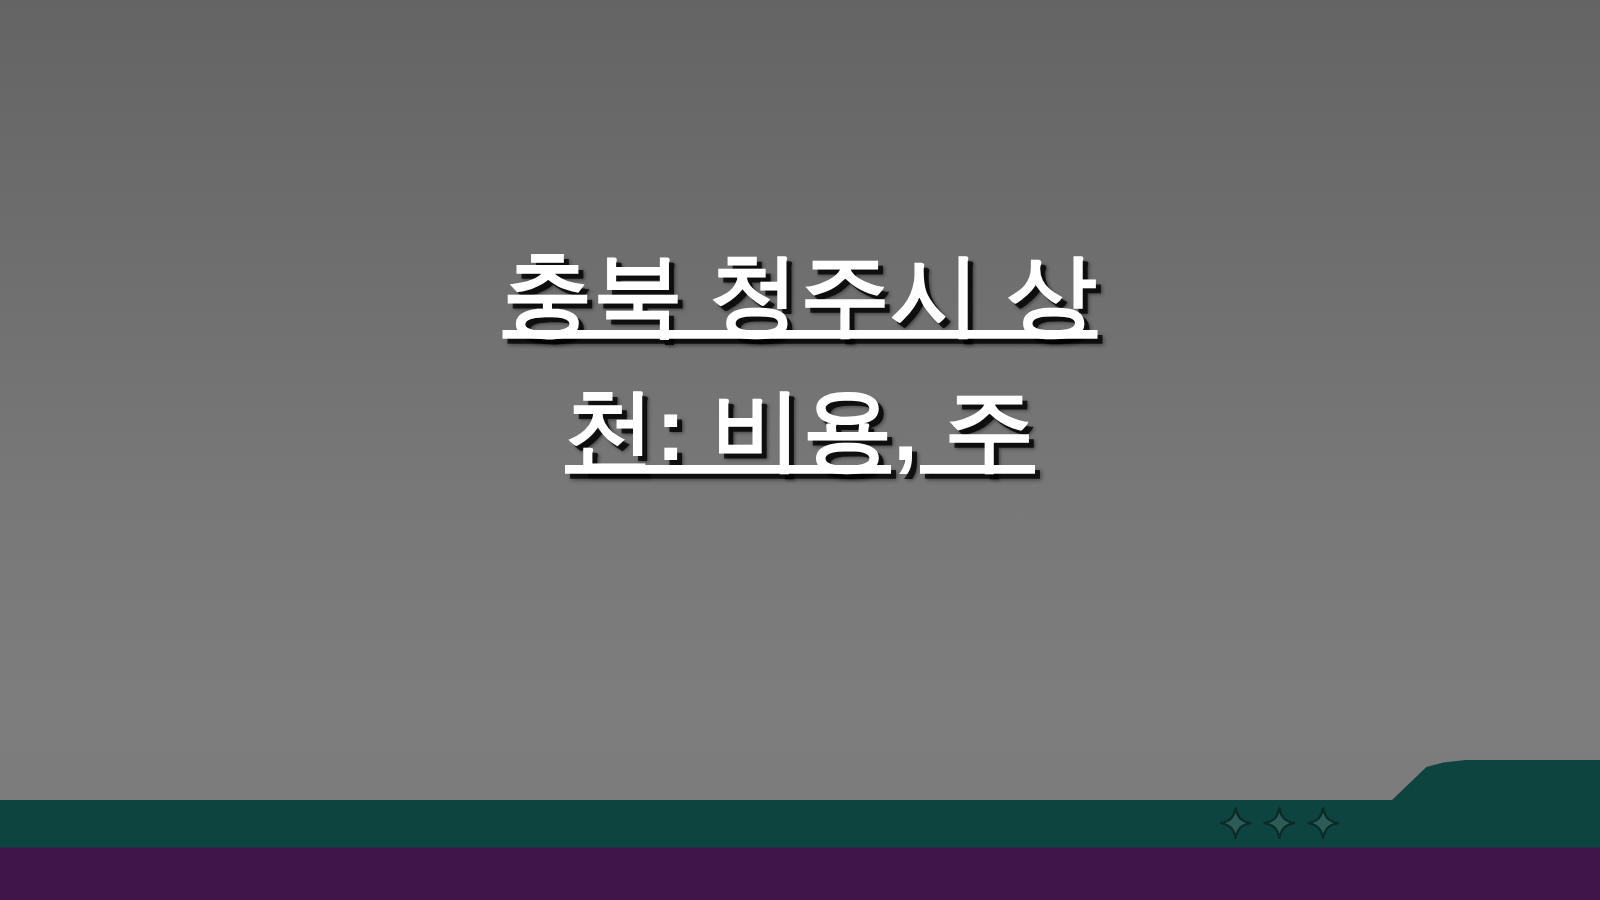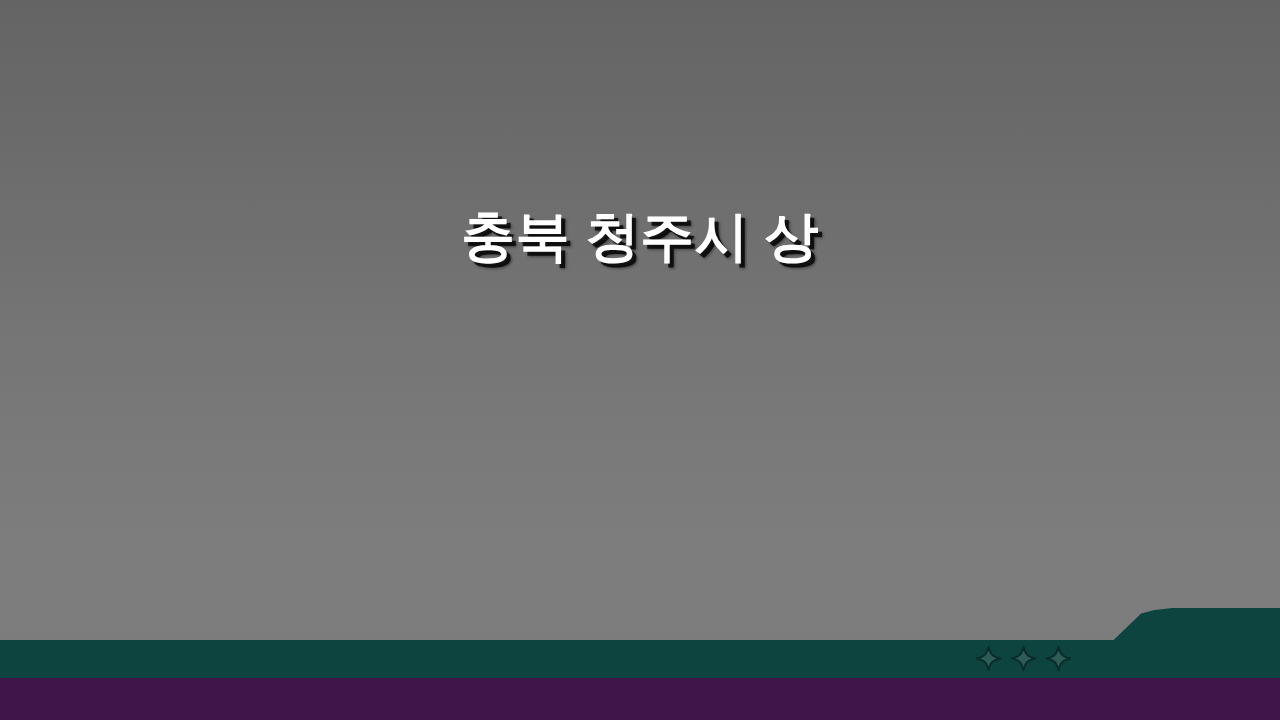--- a/index.html
+++ b/index.html
@@ -30,28 +30,29 @@
     top: 182px;
     width: 1280px;
     text-align: center;
     padding: 0 60px;
     box-sizing: border-box;
   }
 
   .headline-line {
     display: block;
     color: #ffffff;
-    font-size: 54px;
+    font-size: 72px;
     line-height: 108px;
     font-weight: 700;
     letter-spacing: 0.5px;
     white-space: nowrap;
     text-shadow:
       4px 4px 0px rgba(0, 0, 0, 0.78),
       5px 5px 3px rgba(0, 0, 0, 0.45);
+    text-decoration: underline;
   }
 
   
   .band-teal {
     position: absolute;
     left: 0;
     top: 608px;
     width: 1280px;
     height: 72px;
   }
@@ -103,20 +104,21 @@
     display: block;
   }
 </style>
 </head>
 <body>
 
 <div id="canvas">
 
   <div class="headline-block">
     <span class="headline-line">충북 청주시 상</span>
+    <span class="headline-line">천: 비용, 주</span>
   </div>
 
   <div class="band-teal">
     <div class="teal-base"></div>
     <div class="teal-step"></div>
   </div>
 
   <div class="sparkles">
     <svg class="sparkle" viewBox="0 0 32 32">
       <path d="M16 2 C18 11, 21 14, 30 16 C21 18, 18 21, 16 30 C14 21, 11 18, 2 16 C11 14, 14 11, 16 2 Z" fill="#2d5b55" stroke="#0a2b28" stroke-width="2.2" stroke-linejoin="round"></path>

